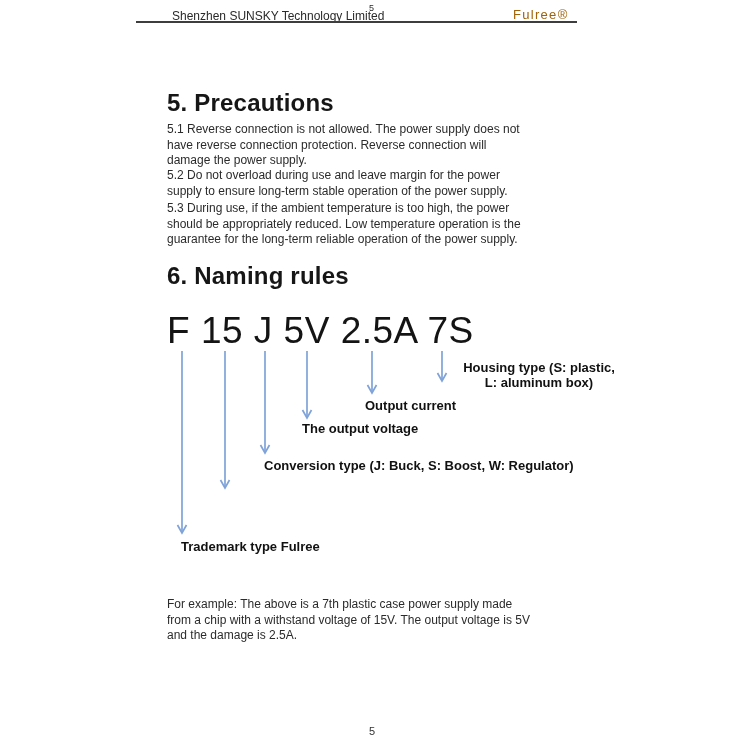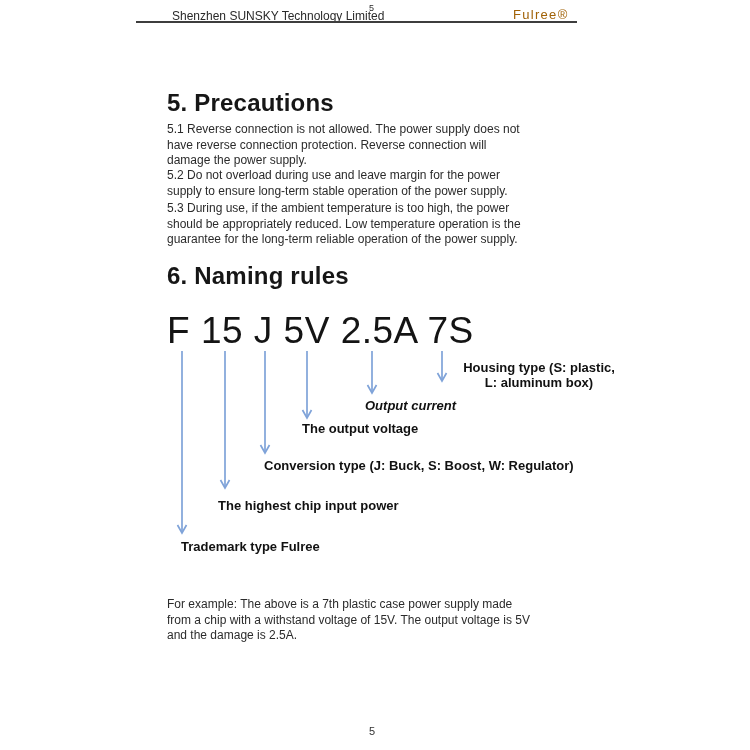--- a/index.html
+++ b/index.html
@@ -51,21 +51,21 @@
 
   
   .diagram-label {
     font-size: 13px;
     font-weight: bold;
     color: #111111;
     line-height: 14.5px;
     white-space: nowrap;
   }
   .lbl-housing { left: 458px; top: 361px; width: 162px; text-align: center; }
-  .lbl-current { left: 365px; top: 399px; font-style: italic; }
+  .lbl-current { left: 365px; top: 399px; }
   .lbl-voltage { left: 302px; top: 422px; }
   .lbl-conversion { left: 264px; top: 459px; }
   .lbl-chip { left: 218px; top: 499px; }
   .lbl-trademark { left: 181px; top: 540px; }
 
   
   .arrows-overlay { position: absolute; left: 0; top: 0; pointer-events: none; }
   .arrow-line, .arrow-head {
     stroke: var(--arrow-color);
     stroke-width: 1.7;
@@ -135,21 +135,20 @@
     </g>
   </svg>
 
   <div class="abs diagram-label lbl-housing">
     <div>Housing type (S: plastic,</div>
     <div>L: aluminum box)</div>
   </div>
   <div class="abs diagram-label lbl-current">Output current</div>
   <div class="abs diagram-label lbl-voltage">The output voltage</div>
   <div class="abs diagram-label lbl-conversion">Conversion type (J: Buck, S: Boost, W: Regulator)</div>
-  <div class="abs diagram-label lbl-chip">The highest chip input power</div>
   <div class="abs diagram-label lbl-trademark">Trademark type Fulree</div>
 
   <div class="abs para example-para">
     <div>For example: The above is a 7th plastic case power supply made</div>
     <div>from a chip with a withstand voltage of 15V. The output voltage is 5V</div>
     <div>and the damage is 2.5A.</div>
   </div>
 
   <div class="abs footer-page">5</div>
 

